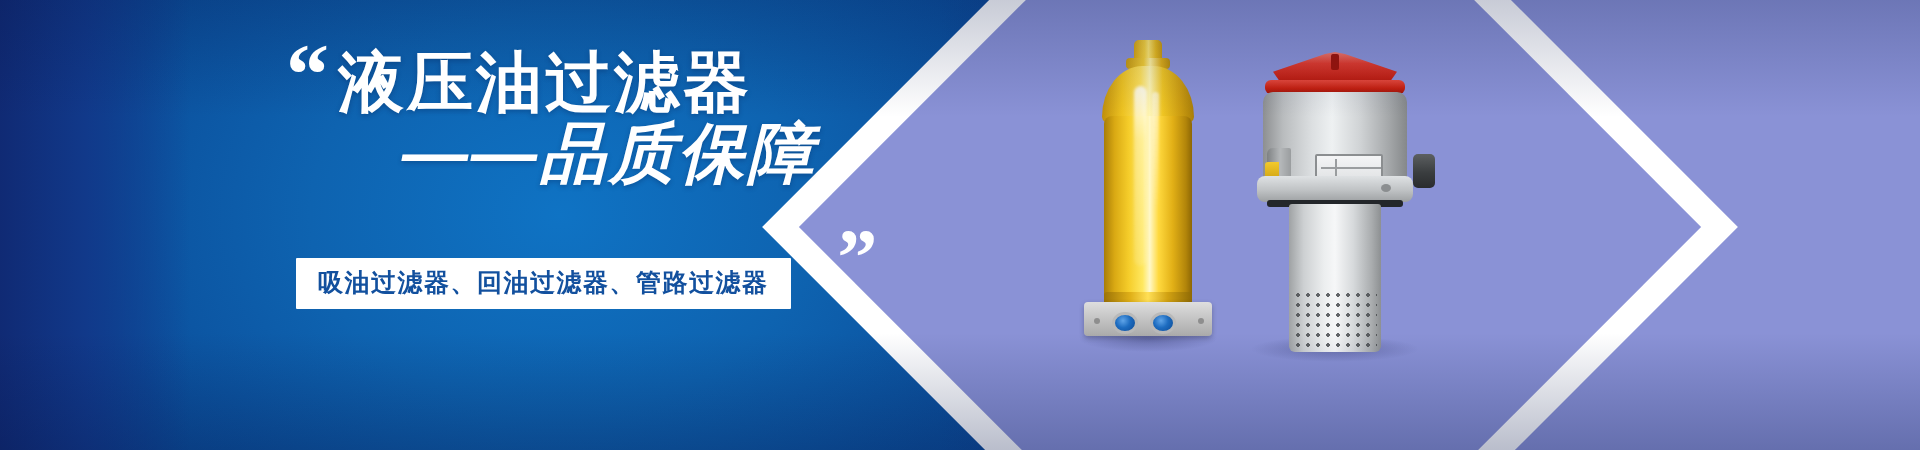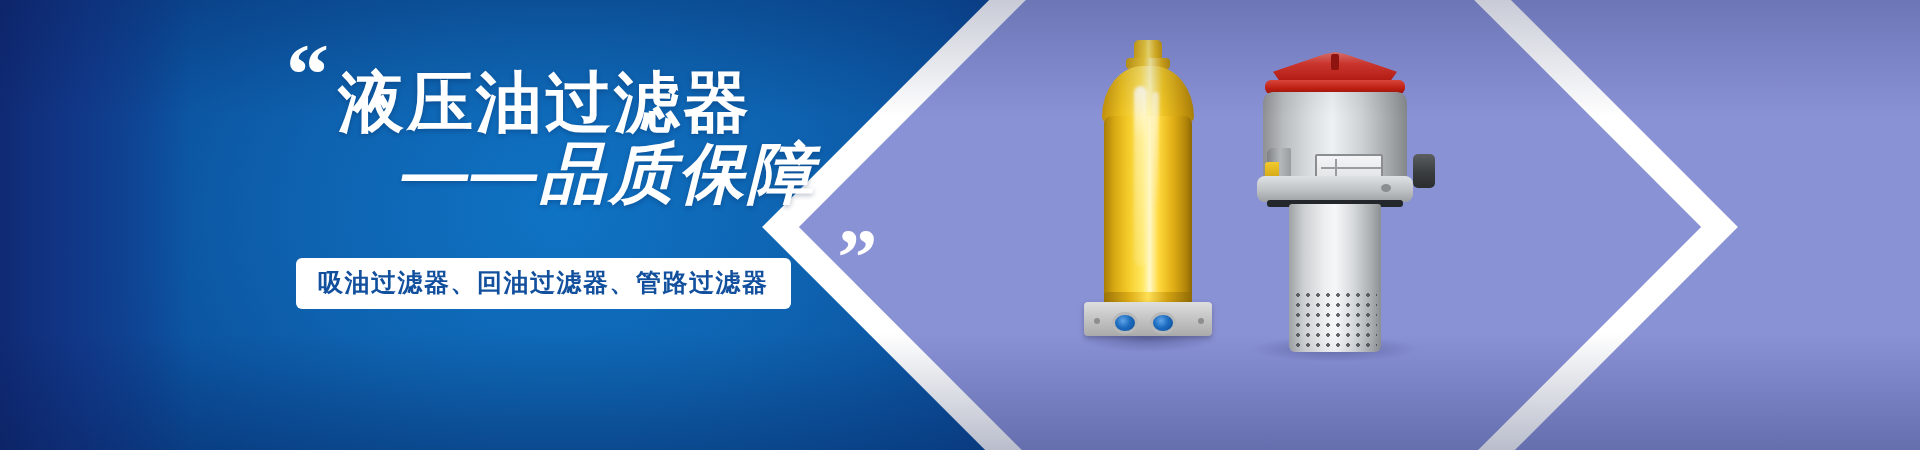--- a/index.html
+++ b/index.html
@@ -69,21 +69,21 @@
     left:0; top:6px;
     color:#ffffff;
     font-family:"Liberation Serif","DejaVu Serif",serif;
     font-size:86px;
     font-weight:700;
     line-height:1;
     letter-spacing:-4px;
   }
   .headline {
     position:absolute;
-    left:48px; top:41px;
+    left:48px; top:21px;
     width:530px;
   }
   .h-line {
     color:#ffffff;
     font-size:66px;
     font-weight:700;
     line-height:1.07;
     letter-spacing:3px;
     white-space:nowrap;
     text-shadow:0 2px 5px rgba(0,20,70,.28);
@@ -100,21 +100,21 @@
     font-weight:700;
     line-height:1;
     letter-spacing:-4px;
   }
 
   .subtitle-box {
     position:absolute;
     left:10px; top:232px;
     background:#ffffff;
     padding:9px 22px 11px 22px;
-    border-radius:6px;
+    border-radius:1px;
   }
   .subtitle-text {
     color:#12509e;
     font-size:25px;
     font-weight:700;
     letter-spacing:1.5px;
     line-height:1.25;
     white-space:nowrap;
   }
 

